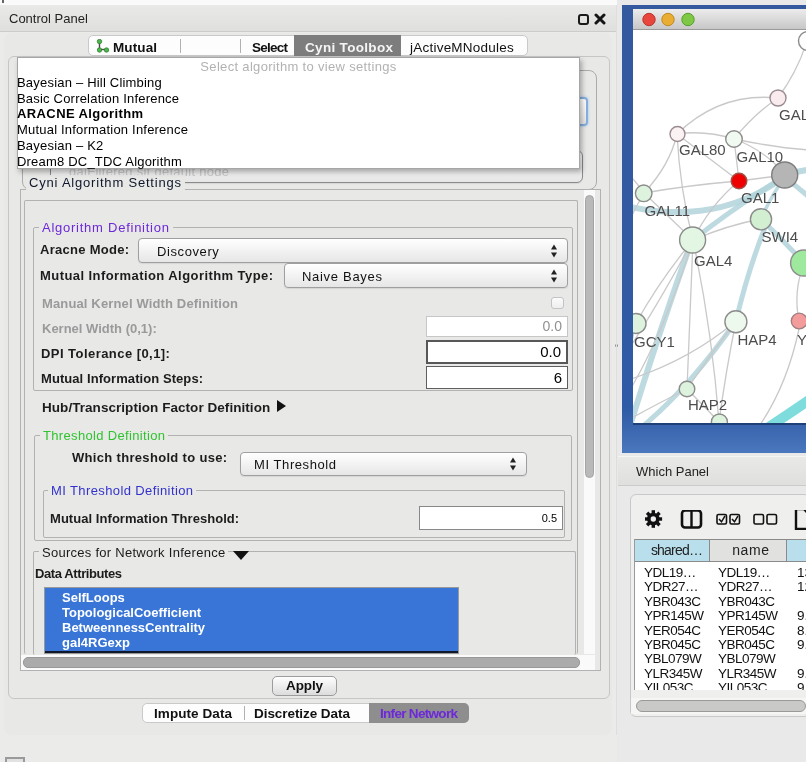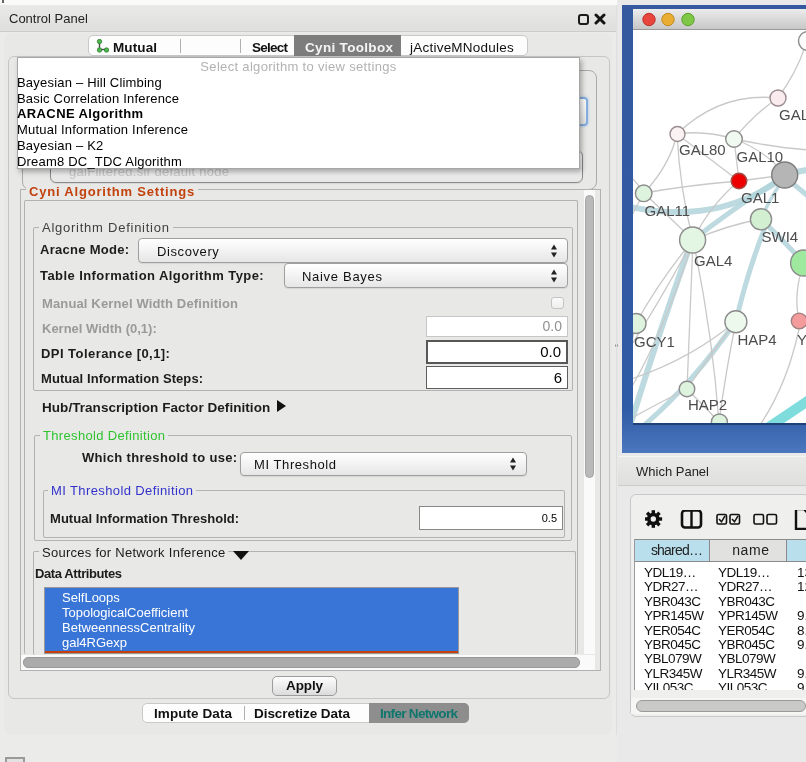--- a/index.html
+++ b/index.html
@@ -62,82 +62,82 @@
 
 <div class="abs" style="left:20px;top:189px;width:581px;height:482px;border:1px solid #b2b2b2;background:#e8e8e7;"></div>
 
 <div class="abs" style="left:584px;top:190px;width:11px;height:464px;background:#fafafa;"></div>
 <div class="abs" style="left:585px;top:195px;width:9px;height:283px;background:#b9b9b9;border:1px solid #a5a5a5;border-radius:5px;"></div>
 
 <div class="abs" style="left:21px;top:655px;width:574px;height:15px;background:#fafafa;"></div>
 <div class="abs" style="left:23px;top:657px;width:557px;height:11px;background:#ababab;border:1px solid #989898;border-radius:5px;"></div>
 
 <div class="fs" style="left:24px;top:200px;width:554px;height:454px;border-bottom:none;"></div>
-<div class="leg" style="left:26px;top:184px;color:#c2410c;letter-spacing:0.8px;font-weight:bold;">Cyni Algorithm Settings</div>
+<div class="leg" style="left:26px;top:175px;color:#0f172a;letter-spacing:0.8px;">Cyni Algorithm Settings</div>
 
 <div class="fs" style="left:33px;top:227px;width:540px;height:164px;"></div>
-<div class="leg" style="left:39px;top:220px;color:#404040;letter-spacing:0.75px;">Algorithm Definition</div>
+<div class="leg" style="left:39px;top:220px;color:#6d28d9;letter-spacing:0.75px;">Algorithm Definition</div>
 
 <div class="lbl" style="left:40px;top:242px;letter-spacing:0.28px;">Aracne Mode:</div>
 <div class="combo" style="left:138px;top:238px;width:430px;height:25px;">
   <div class="ct" style="left:18px;letter-spacing:0.6px;">Discovery</div>
     <div class="spin"></div>
 </div>
-<div class="lbl" style="left:40px;top:268px;letter-spacing:0.43px;">Table Information Algorithm Type:</div>
+<div class="lbl" style="left:40px;top:268px;letter-spacing:0.43px;">Mutual Information Algorithm Type:</div>
 <div class="combo" style="left:284px;top:263px;width:284px;height:25px;">
   <div class="ct" style="left:17px;letter-spacing:0.7px;">Naive Bayes</div>
     <div class="spin"></div>
 </div>
 <div class="glbl" style="left:42px;top:296px;letter-spacing:0.14px;">Manual Kernel Width Definition</div>
 <div class="abs" style="left:551px;top:297px;width:13px;height:12px;border:1px solid #c4c4c4;border-radius:3px;background:linear-gradient(#fbfbfb,#eeeeee);"></div>
 <div class="glbl" style="left:42px;top:321px;">Kernel Width (0,1):</div>
 <div class="tfield" style="left:426px;top:316px;width:142px;height:21px;border:1px solid #c6c6c6;color:#919191;line-height:19px;">0.0</div>
 <div class="lbl" style="left:41px;top:346px;letter-spacing:0.45px;">DPI Tolerance [0,1]:</div>
 <div class="tfield" style="left:426px;top:340px;width:142px;height:24px;border:2px solid #575757;color:#000;line-height:20px;font-size:15px;">0.0</div>
 <div class="lbl" style="left:41px;top:371px;letter-spacing:0.07px;">Mutual Information Steps:</div>
 <div class="tfield" style="left:426px;top:366px;width:142px;height:23px;border:1px solid #5e5e5e;color:#000;line-height:21px;font-size:15px;">6</div>
 
 <div class="lbl" style="left:42px;top:400px;font-size:13.5px;letter-spacing:0.05px;">Hub/Transcription Factor Definition</div>
 <div class="abs" style="left:277px;top:400px;width:0;height:0;border-top:6px solid transparent;border-bottom:6px solid transparent;border-left:9px solid #111;"></div>
 
 <div class="fs" style="left:34px;top:435px;width:538px;height:106px;"></div>
 <div class="leg" style="left:40px;top:428px;color:#2fc42f;letter-spacing:0.34px;">Threshold Definition</div>
-<div class="lbl" style="left:82px;top:450px;letter-spacing:0.32px;">Which threshold to use:</div>
+<div class="lbl" style="left:72px;top:450px;letter-spacing:0.32px;">Which threshold to use:</div>
 <div class="combo" style="left:240px;top:452px;width:287px;height:24px;">
   <div class="ct" style="left:13px;letter-spacing:0.58px;">MI Threshold</div>
     <div class="spin"></div>
 </div>
 
 <div class="fs" style="left:43px;top:490px;width:522px;height:48px;"></div>
 <div class="leg" style="left:48px;top:483px;color:#3333cc;letter-spacing:0.39px;">MI Threshold Definition</div>
 <div class="lbl" style="left:50px;top:511px;letter-spacing:0.05px;">Mutual Information Threshold:</div>
 <div class="tfield" style="left:419px;top:506px;width:144px;height:24px;border:1px solid #888;color:#000;line-height:22px;font-size:11px;">0.5</div>
 
 <div class="fs" style="left:33px;top:551px;width:543px;height:104px;border-bottom:none;"></div>
 <div class="leg" style="left:39px;top:545px;color:#1a1a1a;letter-spacing:0.27px;">Sources for Network Inference</div>
 <div class="abs" style="left:233px;top:551px;width:0;height:0;border-left:8px solid transparent;border-right:8px solid transparent;border-top:9px solid #111;"></div>
 <div class="lbl" style="left:35px;top:566px;letter-spacing:-0.4px;">Data Attributes</div>
 
-<div class="abs" style="left:44px;top:587px;width:415px;height:67px;border:1px solid #999;background:#c2410c;overflow:hidden;">
+<div class="abs" style="left:44px;top:587px;width:415px;height:67px;border:1px solid #999;background:#0f172a;overflow:hidden;font-weight:bold;">
   <div class="abs" style="left:0;top:0;width:501px;height:63px;background:#3875d7;"></div>
   <div class="abs" style="left:17px;top:2px;font-size:13px;color:#fff;line-height:15px;white-space:pre;">SelfLoops
 TopologicalCoefficient
 BetweennessCentrality
 gal4RGexp</div>
   <div class="abs" style="left:503px;top:1px;width:9px;height:58px;background:#b9b9b9;border-radius:5px;"></div>
 </div>
 
 <div class="abs" style="left:272px;top:676px;width:65px;height:20px;border:1px solid #9c9c9c;border-radius:5px;background:linear-gradient(#fefefe,#dcdcdc);text-align:center;font-size:13.5px;color:#111;font-weight:bold;line-height:18px;letter-spacing:-0.13px;">Apply</div>
 
 <div class="abs" style="left:142px;top:703px;width:327px;height:20px;background:#fdfdfd;border:1px solid #c9c9c9;border-radius:5px;"></div>
 <div class="abs" style="left:369px;top:703px;width:100px;height:20px;background:#8e8e8e;border-radius:0 5px 5px 0;"></div>
 <div class="abs" style="left:154px;top:706px;font-size:13.5px;color:#111;font-weight:bold;letter-spacing:0.07px;">Impute Data</div>
 <div class="sep" style="left:244px;top:706px;height:14px;"></div>
 <div class="abs" style="left:254px;top:706px;font-size:13.5px;color:#111;font-weight:bold;letter-spacing:-0.06px;">Discretize Data</div>
-<div class="abs" style="left:380px;top:706px;font-size:13.5px;color:#0f766e;font-weight:bold;letter-spacing:-0.69px;">Infer Network</div>
+<div class="abs" style="left:380px;top:706px;font-size:13.5px;color:#6d28d9;font-weight:bold;letter-spacing:-0.69px;">Infer Network</div>
 
 <div class="abs" style="left:17px;top:57px;width:563px;height:112px;background:#fff;border:1px solid #a6a6a6;box-shadow:2px 3px 5px rgba(0,0,0,0.3);"></div>
 <div class="abs" style="left:17px;top:59px;width:563px;text-align:center;font-size:13px;color:#b2b2b2;letter-spacing:0.32px;">Select algorithm to view settings</div>
 <div class="abs" style="left:17px;top:75px;font-size:13px;color:#000;line-height:15.7px;white-space:pre;letter-spacing:0.2px;">Bayesian – Hill Climbing
 Basic Correlation Inference
 <b style="letter-spacing:0.4px;">ARACNE Algorithm</b>
 Mutual Information Inference
 Bayesian – K2
 Dream8 DC_TDC Algorithm</div>
 

